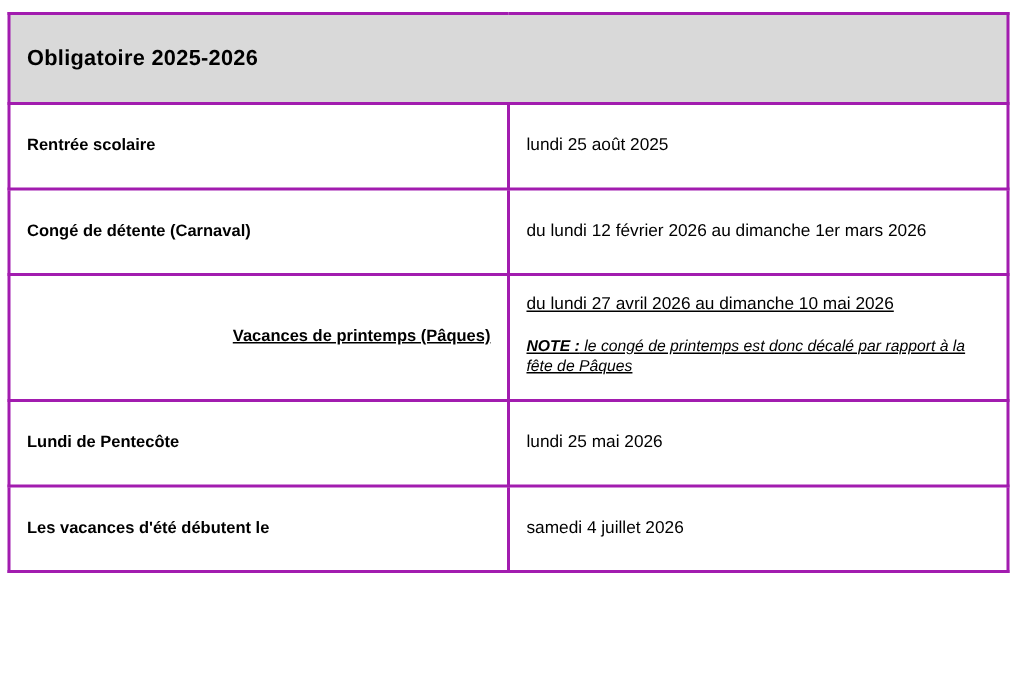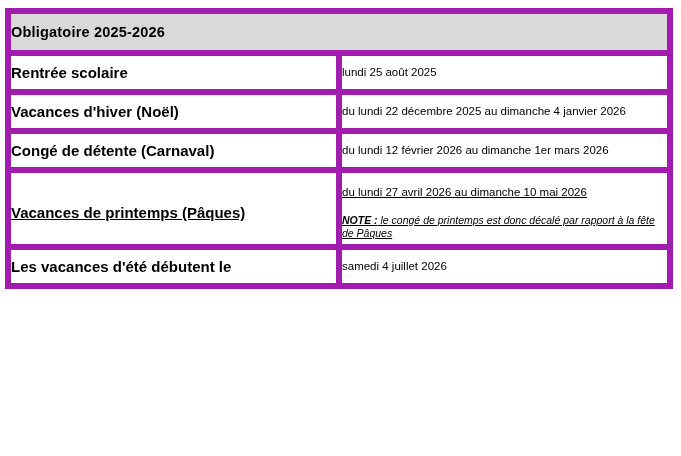--- a/index.html
+++ b/index.html
@@ -20,59 +20,60 @@
     top: 8px;
     width: 668px;
   }
   table.calendar {
     border-collapse: collapse;
     width: 668px;
     table-layout: fixed;
     border: 1px solid #000000;
   }
   table.calendar td {
-    border: 6px solid #a21caf;
-    padding: 0;
+    border: 2px solid #a21caf;
+    padding: 11px;
     vertical-align: middle;
   }
   .hdr-row td {
     background: #d9d9d9;
     height: 36px;
   }
   .hdr-title {
     font-size: 14.5px;
     font-weight: bold;
     padding: 0 0 0 12px;
     letter-spacing: 0.2px;
   }
   .col-label {
     width: 243px;
   }
   .row td {
     height: 33px;
   }
   .lbl {
-    font-size: 15px;
+    font-size: 11px;
     font-weight: bold;
     padding: 0 6px 0 10px;
     line-height: 1.3;
   }
   .val {
     font-size: 11.5px;
     font-weight: normal;
     padding: 0 6px 0 10px;
     line-height: 1.3;
   }
   .row-tall td {
     height: 62px;
     vertical-align: top;
     text-decoration: underline;
   }
   .row-tall .lbl {
     padding-top: 9px;
+    text-align: right;
   }
   .row-tall .val {
     padding-top: 9px;
   }
   .note {
     display: block;
     margin-top: 14px;
     font-size: 10.5px;
     font-style: italic;
   }
@@ -93,40 +94,40 @@
       </tr>
 
       <tr class="row">
         <td class="lbl col-label">Rentrée scolaire</td>
         <td class="val">lundi 25 août 2025</td>
       </tr>
 
 
 
 
-      <tr class="row">
-        <td class="lbl col-label">Vacances d'hiver (Noël)</td>
-        <td class="val">du lundi 22 décembre 2025 au dimanche 4 janvier 2026</td>
-      </tr>
 
       <tr class="row">
         <td class="lbl col-label">Congé de détente (Carnaval)</td>
         <td class="val">du lundi 12 février 2026 au dimanche 1er mars 2026</td>
       </tr>
 
 
       <tr class="row row-tall">
         <td class="lbl col-label">Vacances de printemps (Pâques)</td>
         <td class="val">
           <span>du lundi 27 avril 2026 au dimanche 10 mai 2026</span>
           <span class="note"><b>NOTE :</b><span> le congé de printemps est donc décalé par rapport à la fête de Pâques</span></span>
         </td>
       </tr>
 
 
+      <tr class="row">
+        <td class="lbl col-label">Lundi de Pentecôte</td>
+        <td class="val">lundi 25 mai 2026</td>
+      </tr>
 
       <tr class="row">
         <td class="lbl col-label">Les vacances d'été débutent le</td>
         <td class="val">samedi 4 juillet 2026</td>
       </tr>
     </tbody>
   </table>
 </div>
 
 </body></html>

